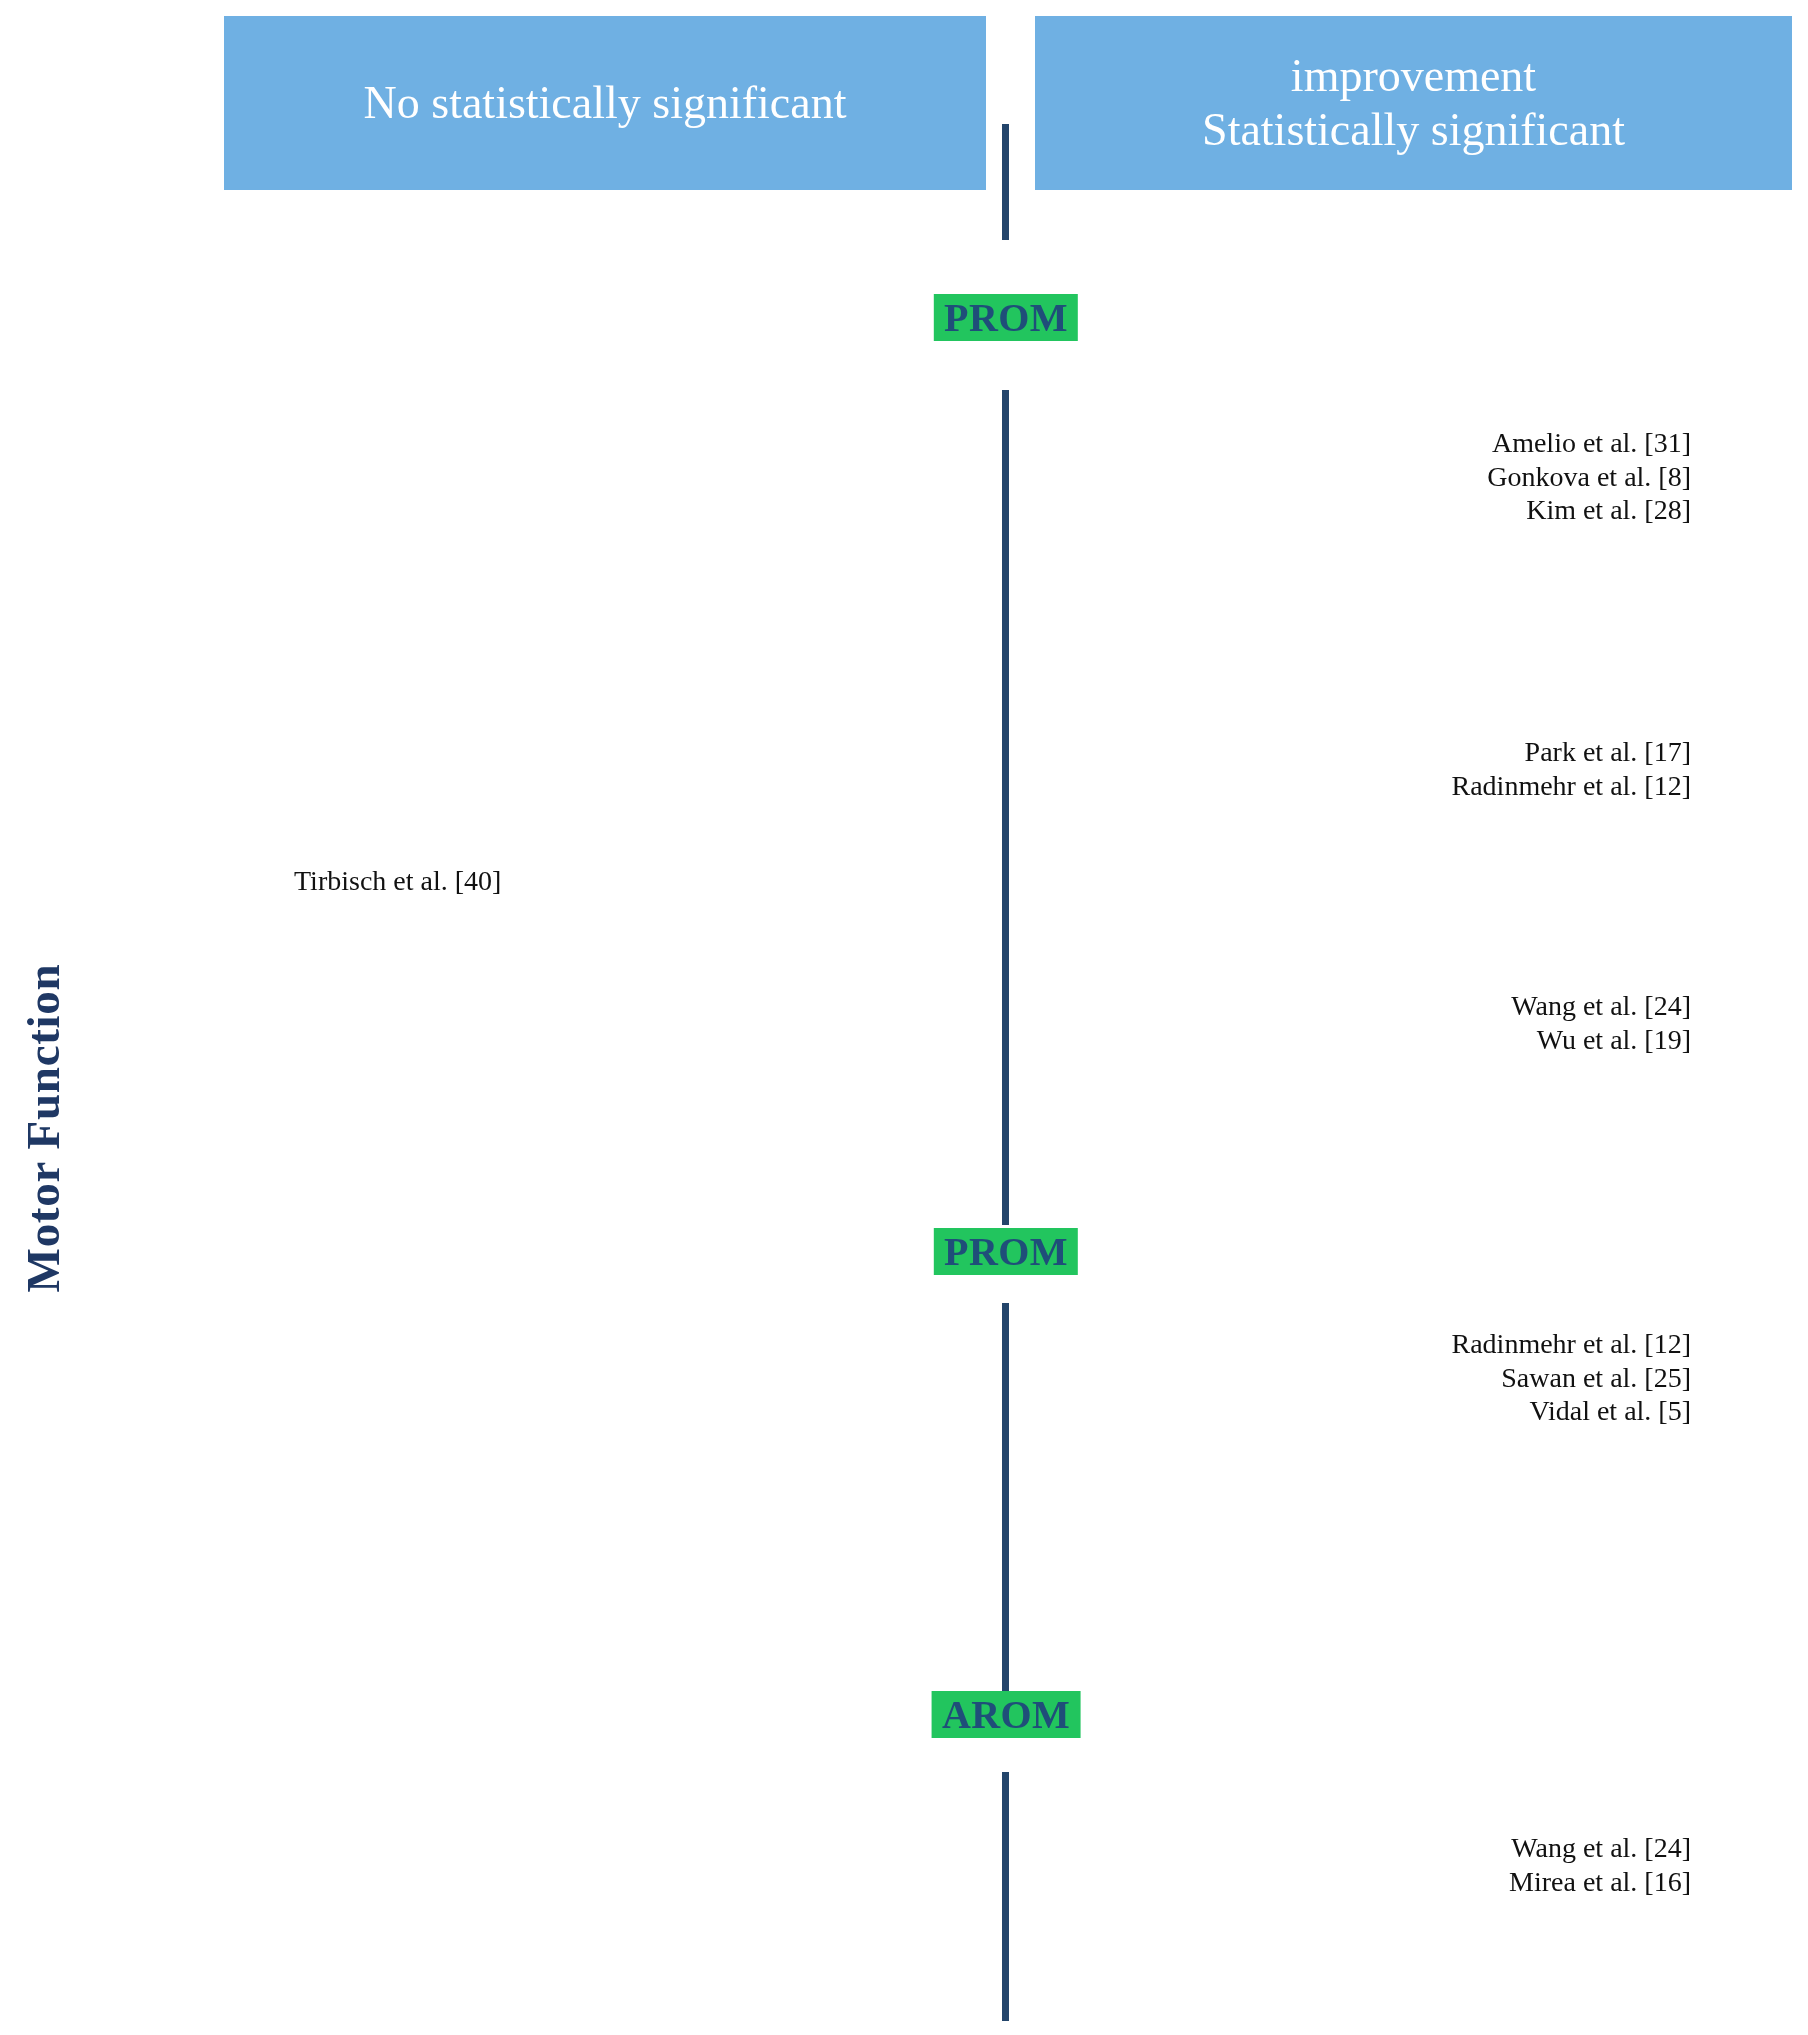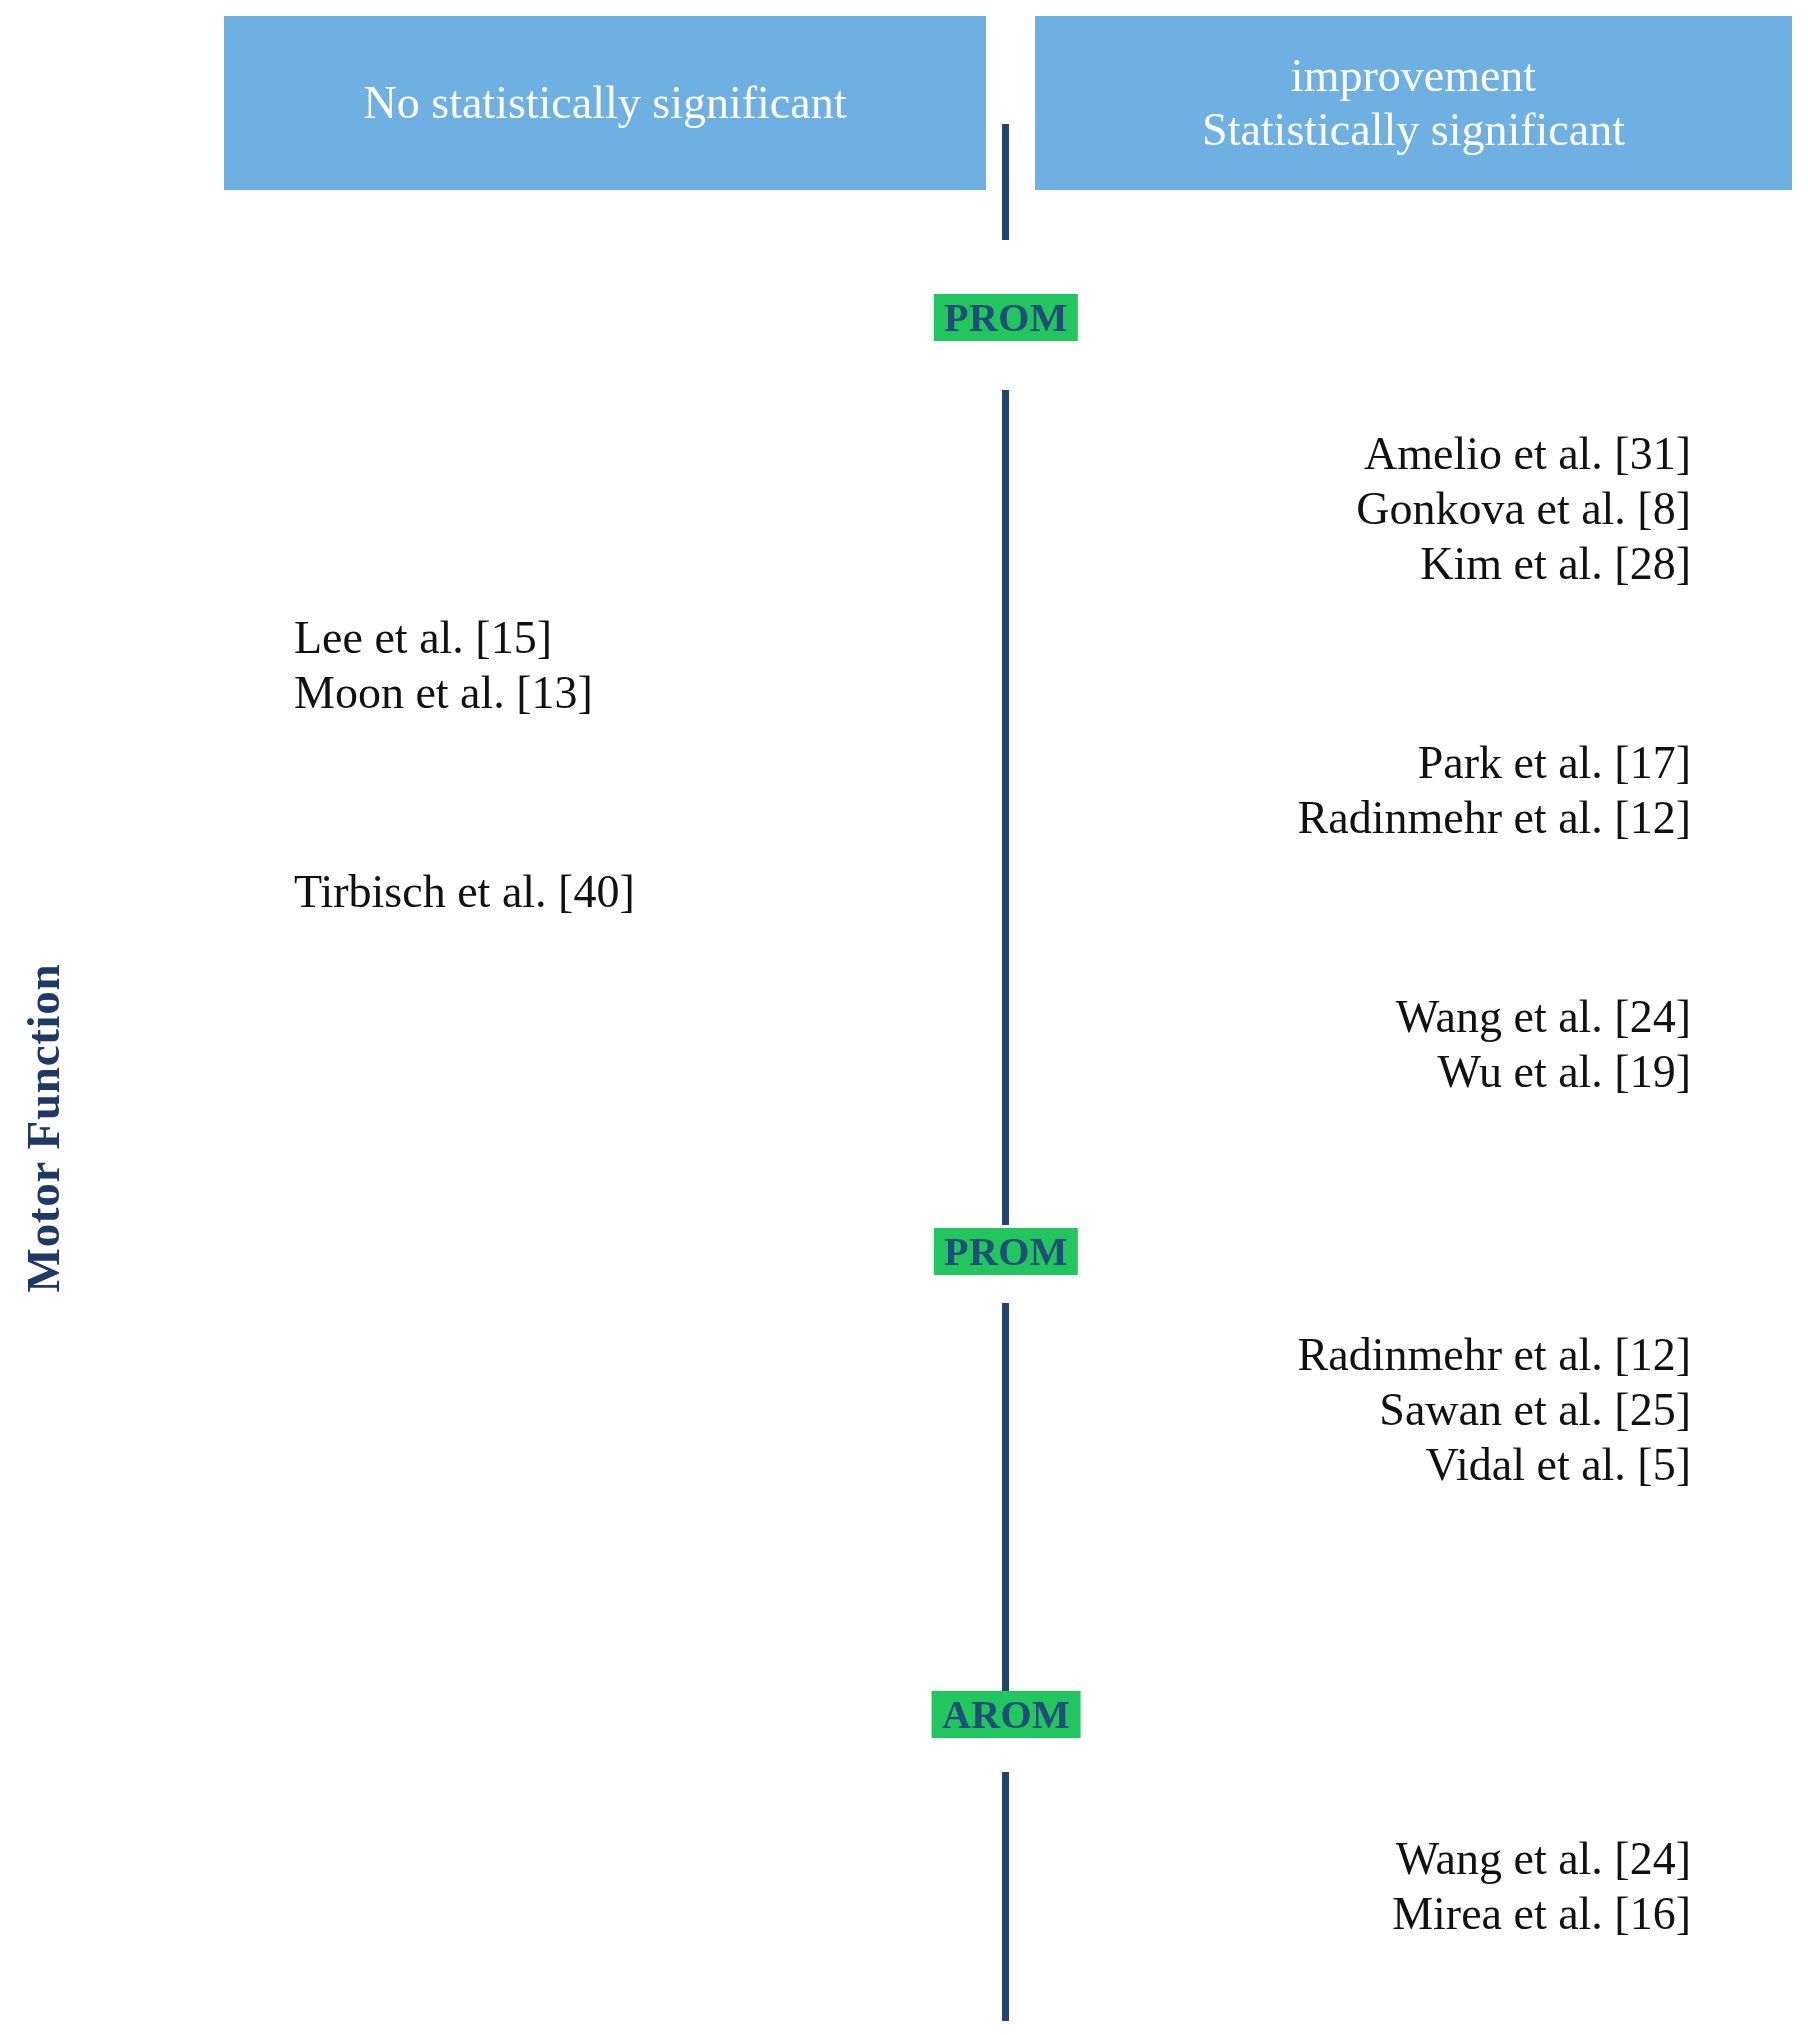--- a/index.html
+++ b/index.html
@@ -76,21 +76,21 @@
     font-weight: bold;
     font-size: 47px;
     letter-spacing: 0.7px;
     text-align: center;
     white-space: nowrap;
   }
 
   
   .cite-group {
     position: absolute;
-    font-size: 46px;
+    font-size: 28px;
     line-height: 1.20;
     color: #111111;
     white-space: nowrap;
   }
   .cite-group.right-col { text-align: right; right: 118px; }
   .cite-group.left-col  { text-align: left;  left: 294px; }
   .cite-line { display: block; }
 
   #g-prom-sig-a   { top: 426px;  }
   #g-prom-ns      { top: 610px;  }
@@ -128,24 +128,20 @@
   <div class="spine-label" id="label-gmfm">AROM</div>
 
   <div id="axis-title">Motor Function</div>
 
   <div class="cite-group right-col" id="g-prom-sig-a">
     <span class="cite-line">Amelio et al. [31]</span>
     <span class="cite-line">Gonkova et al. [8]</span>
     <span class="cite-line">Kim et al. [28]</span>
   </div>
 
-  <div class="cite-group left-col" id="g-prom-ns">
-    <span class="cite-line">Lee et al. [15]</span>
-    <span class="cite-line">Moon et al. [13]</span>
-  </div>
 
   <div class="cite-group right-col" id="g-prom-sig-b">
     <span class="cite-line">Park et al. [17]</span>
     <span class="cite-line">Radinmehr et al. [12]</span>
   </div>
 
   <div class="cite-group left-col" id="g-prom-ns-b">
     <span class="cite-line">Tirbisch et al. [40]</span>
   </div>
 

